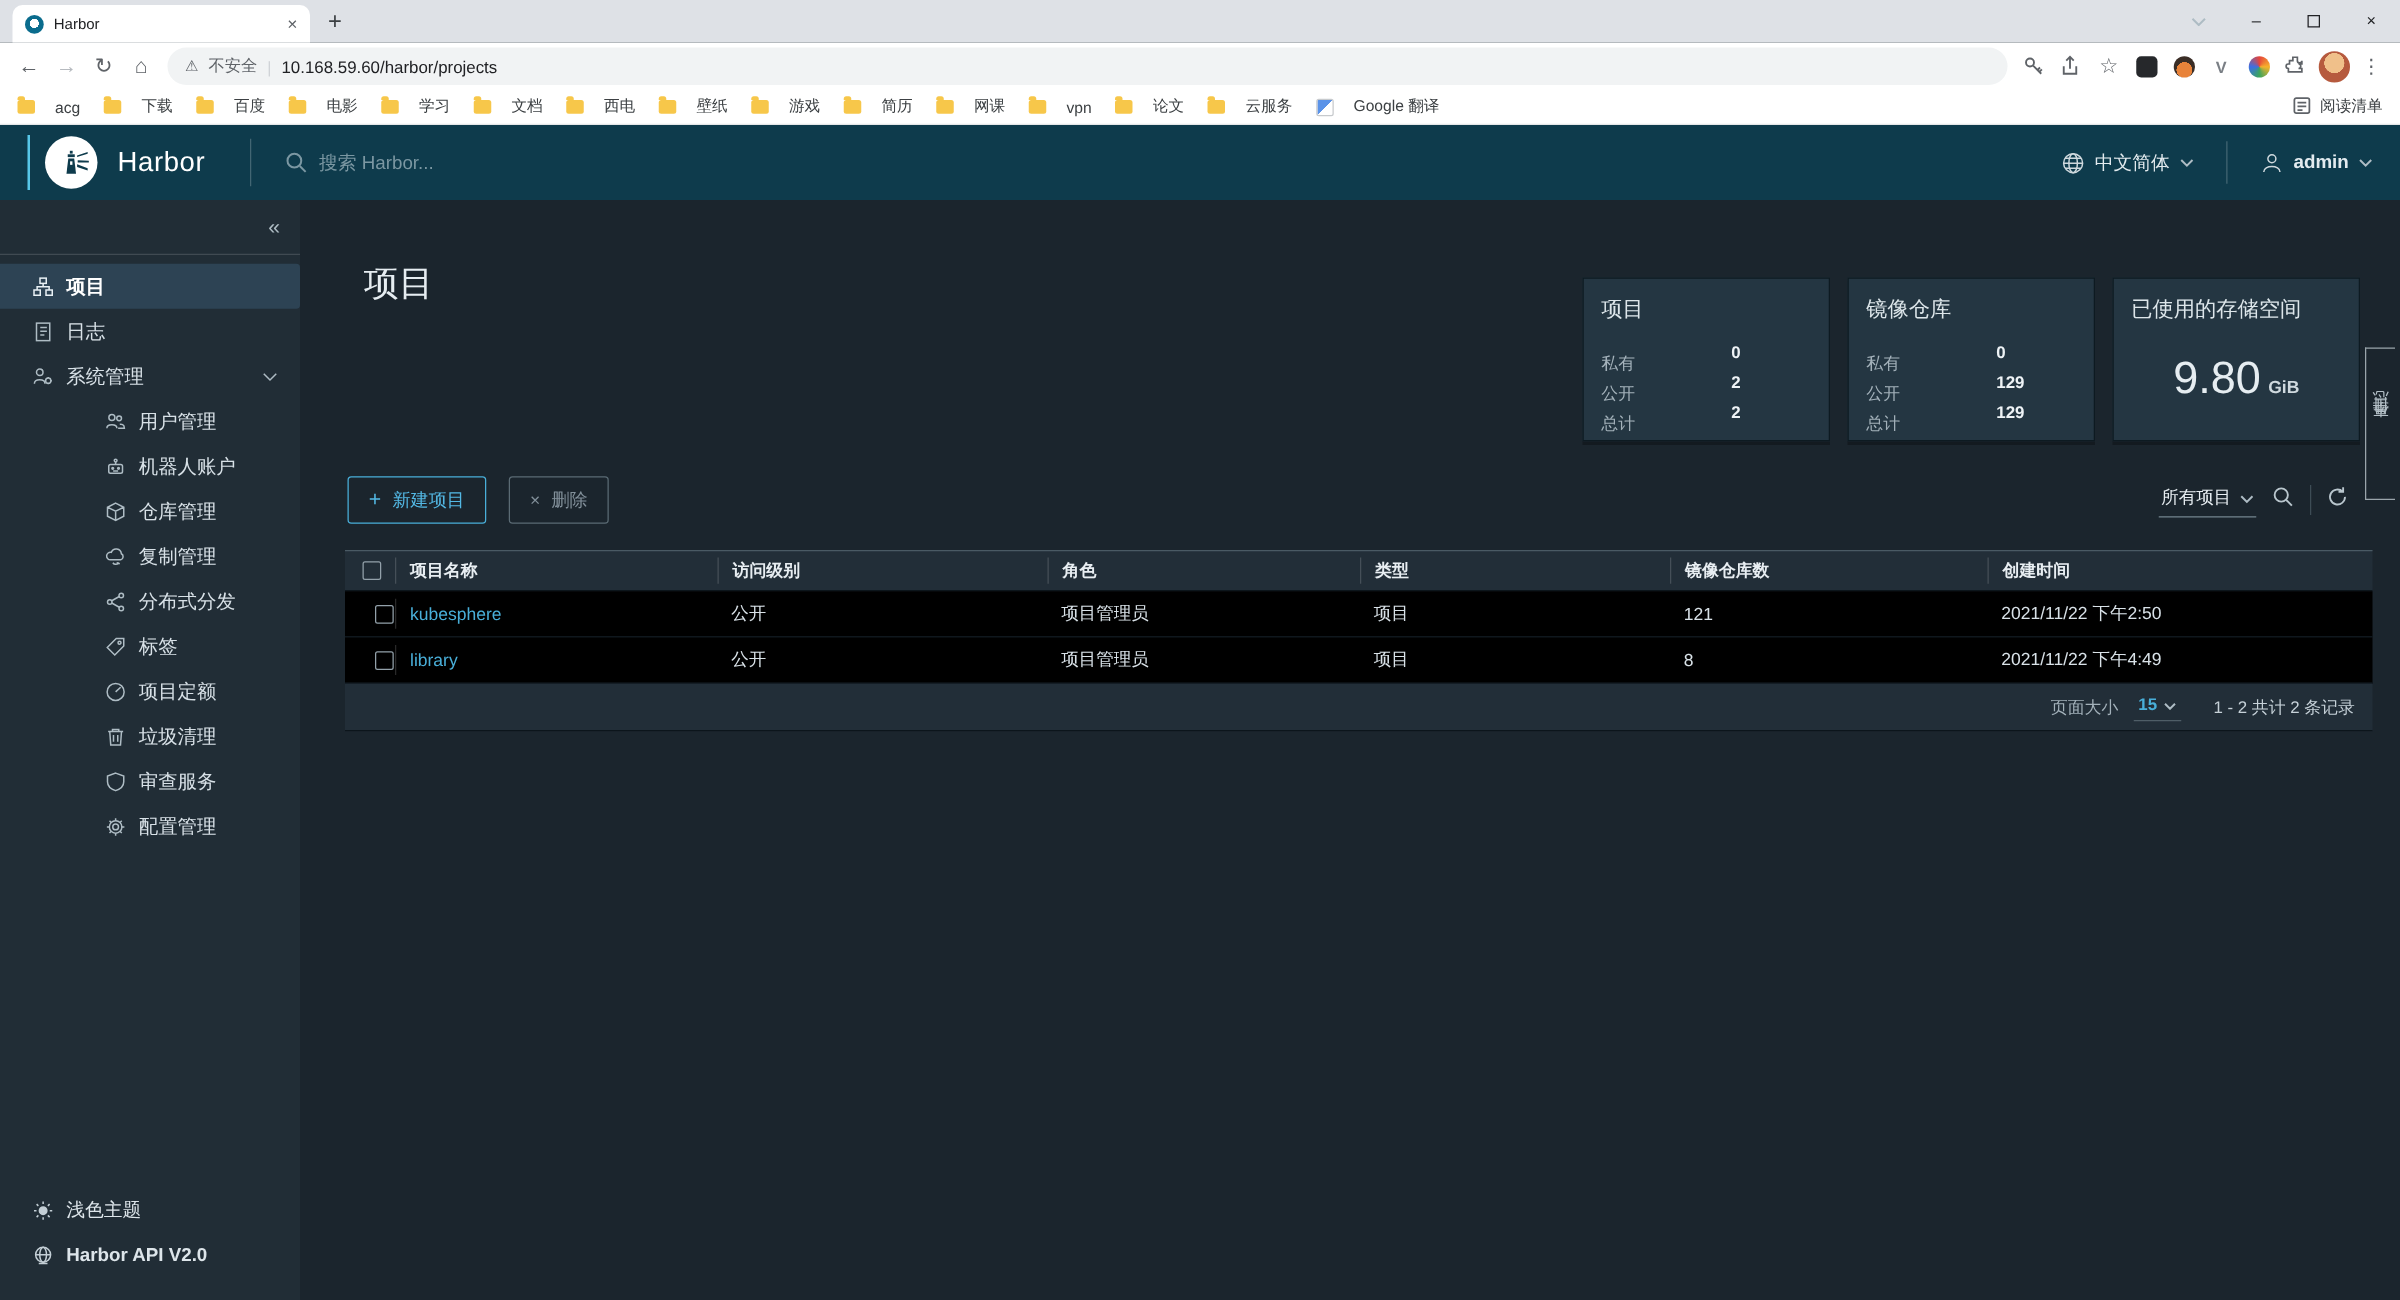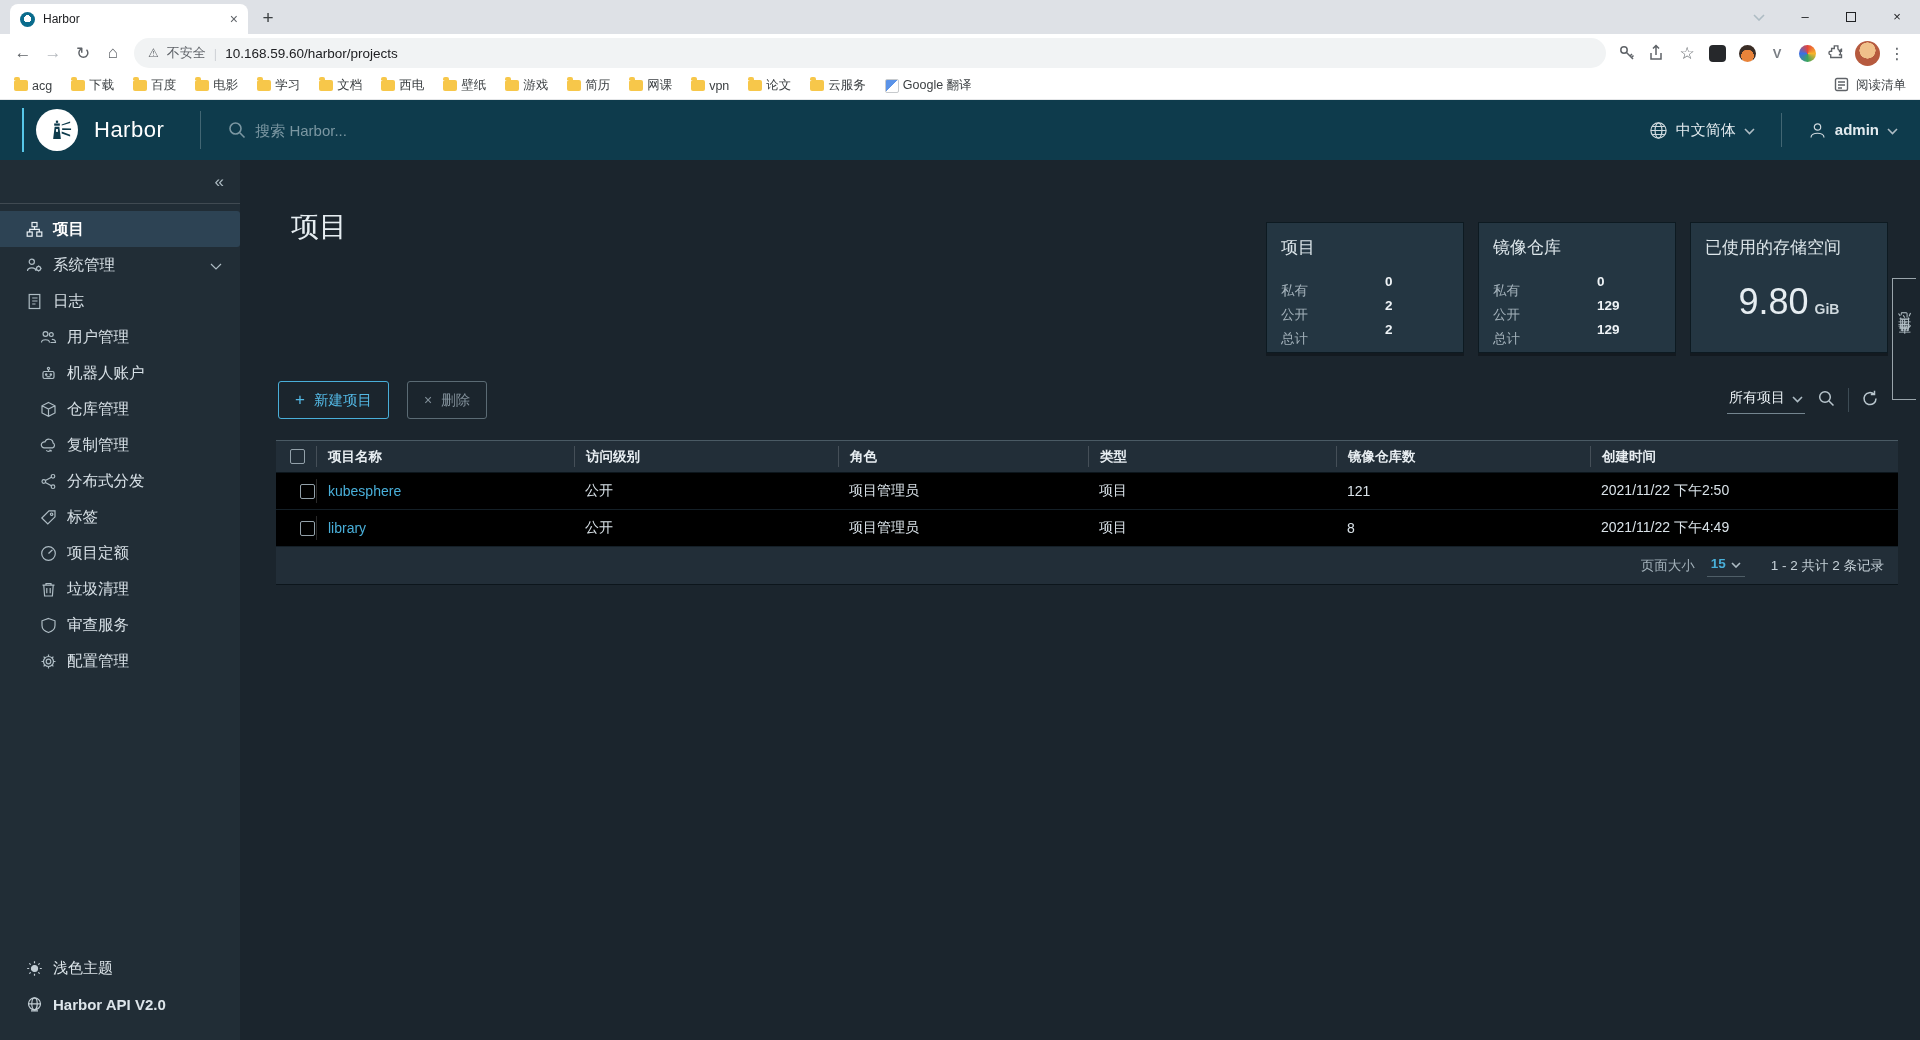--- a/index.html
+++ b/index.html
@@ -36,21 +36,21 @@
   .ext{width:17px;height:17px;border-radius:4px;}
   .ext-dark{background:#26282b;}
   .ext-fox{background:radial-gradient(circle at 50% 65%, #e8833a 0 45%, #3a2d26 46% 100%);border-radius:50%;}
   .ext-v{display:flex;align-items:center;justify-content:center;color:#7a7f85;font-weight:bold;font-size:13px;background:transparent;}
   .ext-wheel{border-radius:50%;background:conic-gradient(#e5453b,#f7b32b,#3ba55d,#3b6fe5,#e5453b);}
   .avatar{width:25px;height:25px;border-radius:50%;background:radial-gradient(circle at 50% 38%, #f0c08a 0 40%, #b65a3e 41% 100%);}
   .kebab{font-size:16px;color:#5f6368;}
 
   .bookmarksbar{height:28px;background:#fff;display:flex;align-items:center;gap:19px;
        padding:0 14px;border-bottom:1px solid #e4e6e8;}
-  .bm{display:flex;align-items:center;gap:4px;font-size:12.5px;color:#3c4043;white-space:nowrap;}
+  .bm{display:flex;align-items:center;gap:16px;font-size:12.5px;color:#3c4043;white-space:nowrap;}
   .folder{width:14px;height:11px;background:#f7c74a;border-radius:2px;position:relative;flex:0 0 auto;}
   .folder::before{content:'';position:absolute;top:-3px;left:0;width:6px;height:3px;background:#f7c74a;
        border-radius:2px 2px 0 0;}
   .gt-ico{width:14px;height:14px;border:1px solid #c7cacd;border-radius:2px;flex:0 0 auto;
        background:linear-gradient(135deg,#5b93e8 0 49%,#ffffff 50% 100%);}
   .bm-right{margin-left:auto;display:flex;align-items:center;gap:7px;font-size:12.5px;color:#3c4043;}
   .rl-ico svg{stroke:#5f6368;fill:none;stroke-width:1.4;}
 
   
   .page{height:940px;display:flex;flex-direction:column;position:relative;}
@@ -77,21 +77,21 @@
   .app-body{flex:1;display:flex;min-height:0;}
   .sidebar{width:240px;background:#212d36;position:relative;flex:0 0 auto;}
   .collapse-row{height:44px;display:flex;align-items:center;justify-content:flex-end;padding-right:16px;
        border-bottom:1px solid rgba(255,255,255,.14);color:#aebcc4;font-size:17px;}
   .nav{padding-top:7px;}
   .nav-item{height:36px;display:flex;align-items:center;gap:10px;padding-left:26px;color:#d8e1e7;
        font-size:15.5px;cursor:default;}
   .nav-item svg{stroke:#aebcc4;fill:none;stroke-width:1.2;flex:0 0 auto;}
   .nav-item.selected{background:#2d4354;border-radius:0 3px 3px 0;color:#ffffff;font-weight:bold;}
   .nav-item.selected svg{stroke:#e9f1f5;}
-  .nav-item.sub{padding-left:40px;}
+  .nav-item.sub{padding-left:84px;}
   .nav-item .spacer{flex:1;}
   .nav-item .chev{margin-right:18px;}
   .side-foot{position:absolute;left:0;bottom:18px;width:100%;}
   .foot-item{height:36px;display:flex;align-items:center;gap:10px;padding-left:26px;color:#dde5ea;font-size:15px;}
   .foot-item svg{stroke:#c3ced5;fill:none;stroke-width:1.2;}
   .foot-item.bold{font-weight:bold;}
 
   .content{flex:1;position:relative;background:#1b252d;}
   .page-title{position:absolute;left:51px;top:48px;font-size:28px;font-weight:400;color:#e6edf1;}
 
@@ -345,37 +345,37 @@
           <svg width="17" height="17">
               <rect x="6" y="1.5" width="5" height="4.2"></rect>
               <rect x="1.2" y="11" width="5" height="4.2"></rect>
               <rect x="10.8" y="11" width="5" height="4.2"></rect>
               <path d="M8.5 5.7 V8.4 M3.7 11 V8.4 H13.3 V11"></path>
             </svg>
           <span>项目</span>
         </div>
         <div class="nav-item">
           <svg width="17" height="17">
+              <rect x="3.2" y="1.5" width="10.6" height="14"></rect>
+              <path d="M6.2 5 H11.5 M6.2 8 H11.5 M6.2 11 H9.5"></path>
+            </svg>
+          <span>日志</span>
+        </div>
+        <div class="nav-item">
+          <svg width="17" height="17">
               <circle cx="5.8" cy="4.8" r="2.6"></circle>
               <path d="M1.5 14 C1.5 9.8 10 9.8 10 14"></path>
               <circle cx="12.6" cy="11.5" r="2.1"></circle>
               <path d="M12.6 8.6 V9.4 M12.6 13.6 V14.4 M9.7 11.5 H10.5 M14.7 11.5 H15.5"></path>
             </svg>
           <span>系统管理</span>
           <span class="spacer"></span>
           <span class="chev"><svg width="12" height="7">
                 <path d="M1 1 L6 6 L11 1"></path>
               </svg></span>
-        </div>
-        <div class="nav-item">
-          <svg width="17" height="17">
-              <rect x="3.2" y="1.5" width="10.6" height="14"></rect>
-              <path d="M6.2 5 H11.5 M6.2 8 H11.5 M6.2 11 H9.5"></path>
-            </svg>
-          <span>日志</span>
         </div>
         <div class="nav-item sub">
           <svg width="17" height="17">
               <circle cx="5.5" cy="5" r="2.4"></circle>
               <circle cx="11.3" cy="5.6" r="1.9"></circle>
               <path d="M1.5 13.5 C1.5 9.8 9.5 9.8 9.5 13.5 M10.5 13.5 H15.5 C15.5 10.6 13 10.1 11.8 10.5"></path>
             </svg>
           <span>用户管理</span>
         </div>
         <div class="nav-item sub">

